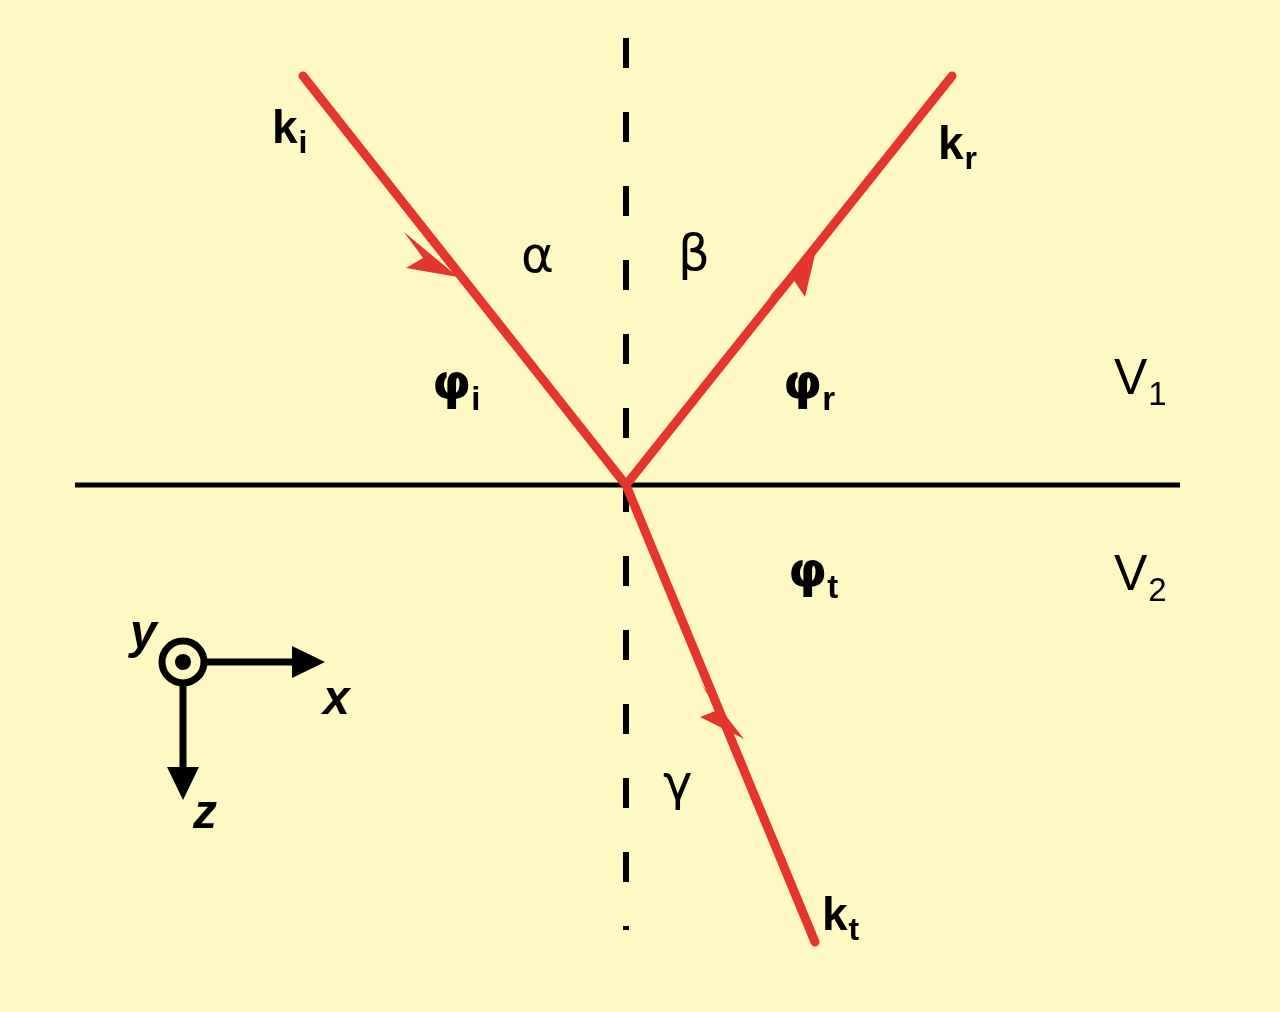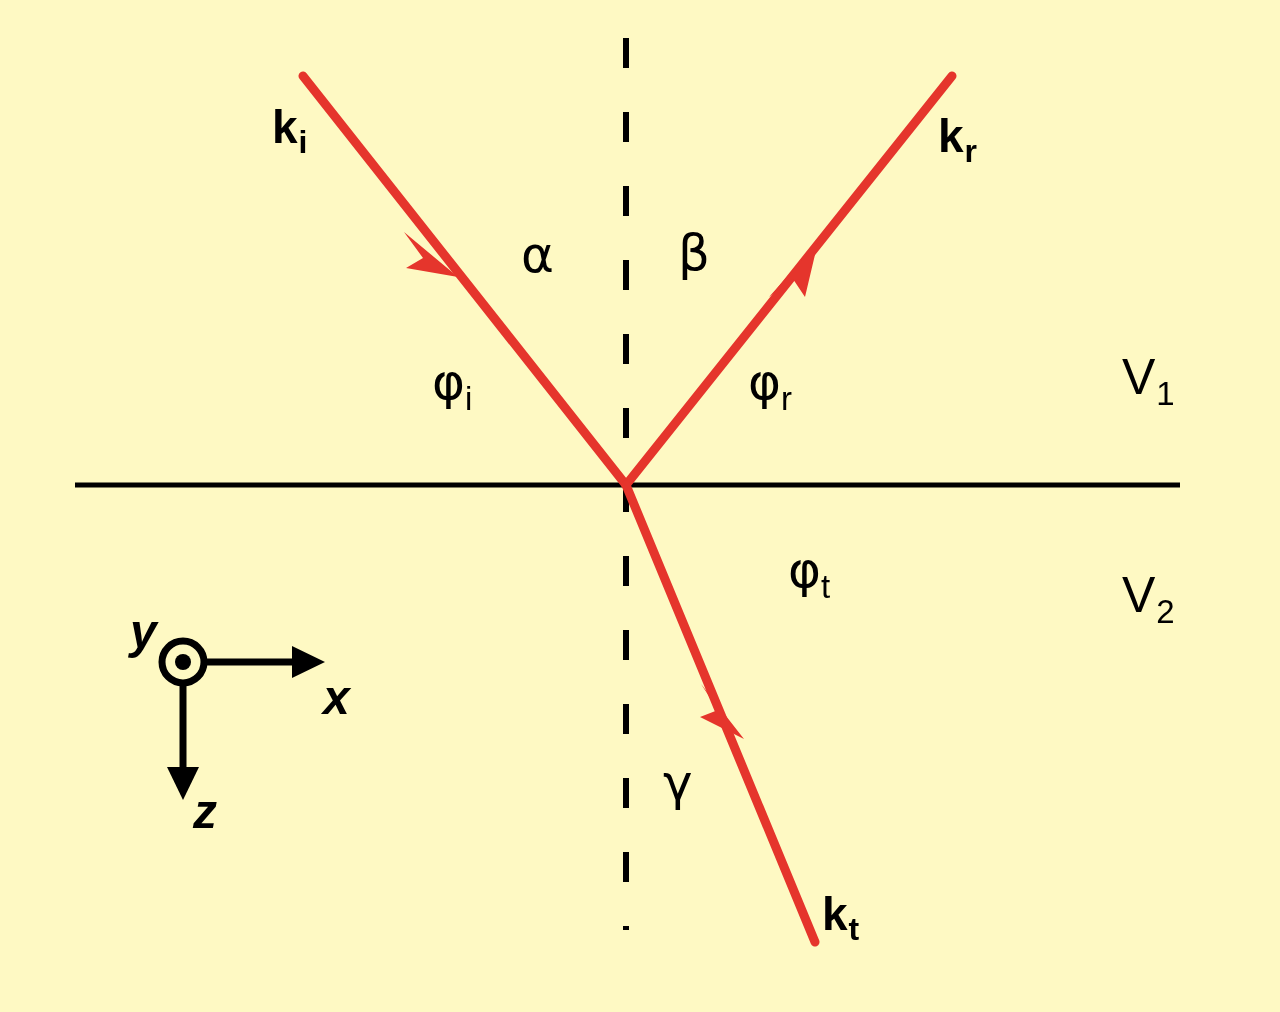--- a/index.html
+++ b/index.html
@@ -44,40 +44,39 @@
     font-size: 32px;
     font-weight: bold;
     vertical-align: baseline;
     position: relative;
     top: 10px;
     left: 1px;
   }
   
   .phi {
     font-family: "DejaVu Sans", sans-serif;
-    font-weight: 400;
+    font-weight: 700;
     font-size: 50px;
   }
   .phi .sub {
     font-family: "Liberation Sans", sans-serif;
     font-size: 33px;
     position: relative;
     top: 11px;
     left: 0px;
   }
   
   .greek {
     font-family: "DejaVu Sans", sans-serif;
     font-size: 50px;
   }
   
   .medium {
     font-family: "Liberation Sans", sans-serif;
     font-size: 50px;
-    margin-left: 8px;
   }
   .medium .sub {
     font-size: 33px;
     position: relative;
     top: 11px;
     left: 1px;
   }
   
   .axis {
     font-family: "Liberation Sans", sans-serif;
@@ -114,51 +113,51 @@
 
     <line x1="183" y1="684" x2="183" y2="775" stroke="#000000" stroke-width="7"></line>
     <polygon fill="#000000" points="183,800 167,767 199,767"></polygon>
 
   </svg>
 
   <div class="lbl kvec" style="left:272px; top:104px;">
     <span>k</span><span class="sub">i</span>
   </div>
 
-  <div class="lbl kvec" style="left:938px; top:113px;">
+  <div class="lbl kvec" style="left:938px; top:120px;">
     <span>k</span><span class="sub">r</span>
   </div>
 
   <div class="lbl kvec" style="left:822px; top:891px;">
     <span>k</span><span class="sub">t</span>
   </div>
 
   <div class="lbl greek" style="left:521px; top:230px;">α</div>
 
   <div class="lbl greek" style="left:678px; top:228px;">β</div>
 
   <div class="lbl greek" style="left:663px; top:758px;">γ</div>
 
   <div class="lbl phi" style="left:432px; top:357px;">
     <span>φ</span><span class="sub">i</span>
   </div>
 
-  <div class="lbl phi" style="left:748px; top:357px;">
+  <div class="lbl phi" style="left:783px; top:357px;">
     <span>φ</span><span class="sub">r</span>
   </div>
 
   <div class="lbl phi" style="left:788px; top:545px;">
     <span>φ</span><span class="sub">t</span>
   </div>
 
   <div class="lbl medium" style="left:1114px; top:352px;">
     <span>V</span><span class="sub">1</span>
   </div>
 
-  <div class="lbl medium" style="left:1114px; top:570px;">
+  <div class="lbl medium" style="left:1114px; top:548px;">
     <span>V</span><span class="sub">2</span>
   </div>
 
   <div class="lbl axis" style="left:130px; top:608px;">y</div>
 
   <div class="lbl axis" style="left:323px; top:674px;">x</div>
 
   <div class="lbl axis" style="left:193px; top:788px;">z</div>
 
 </div>

